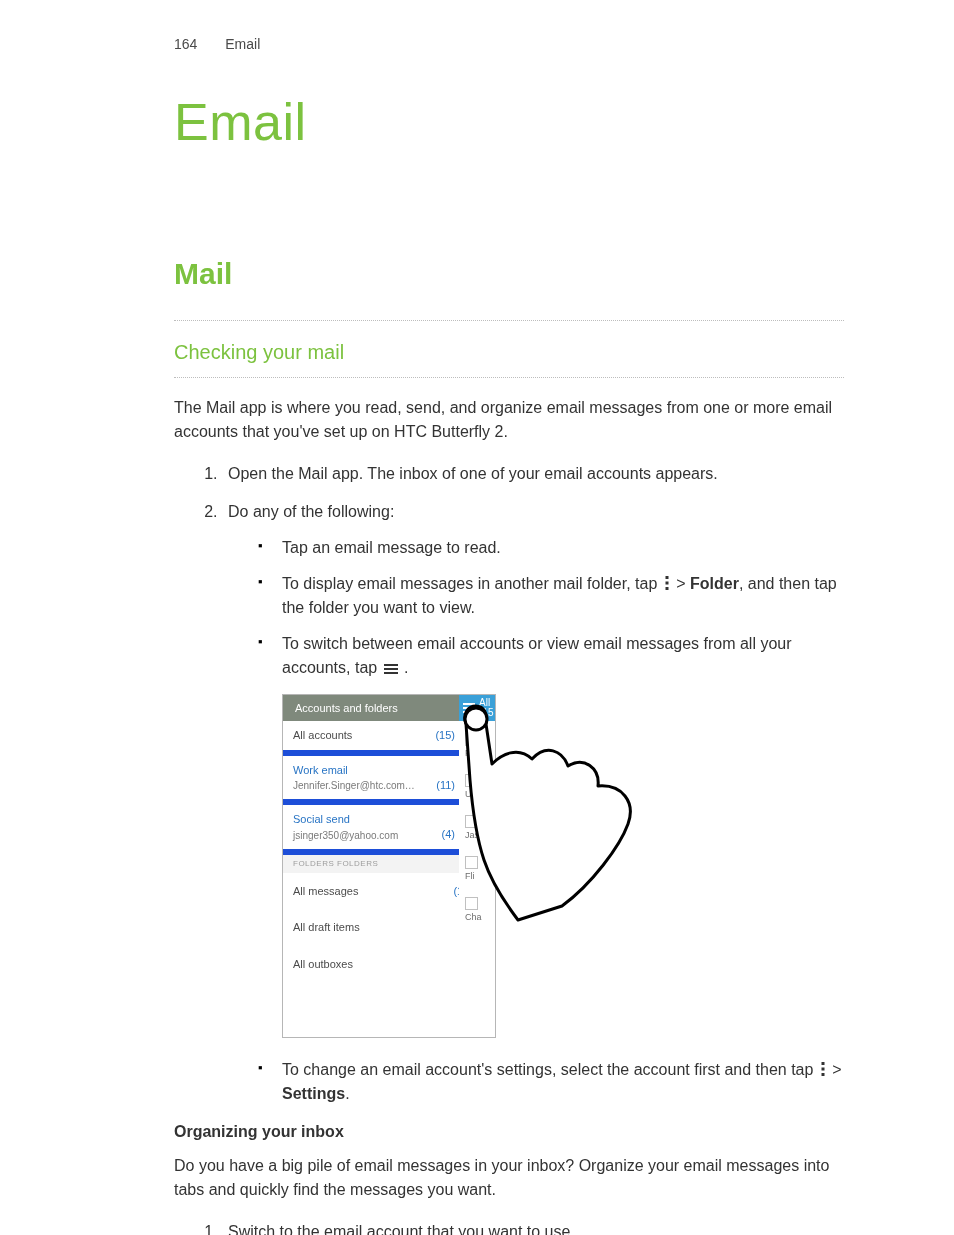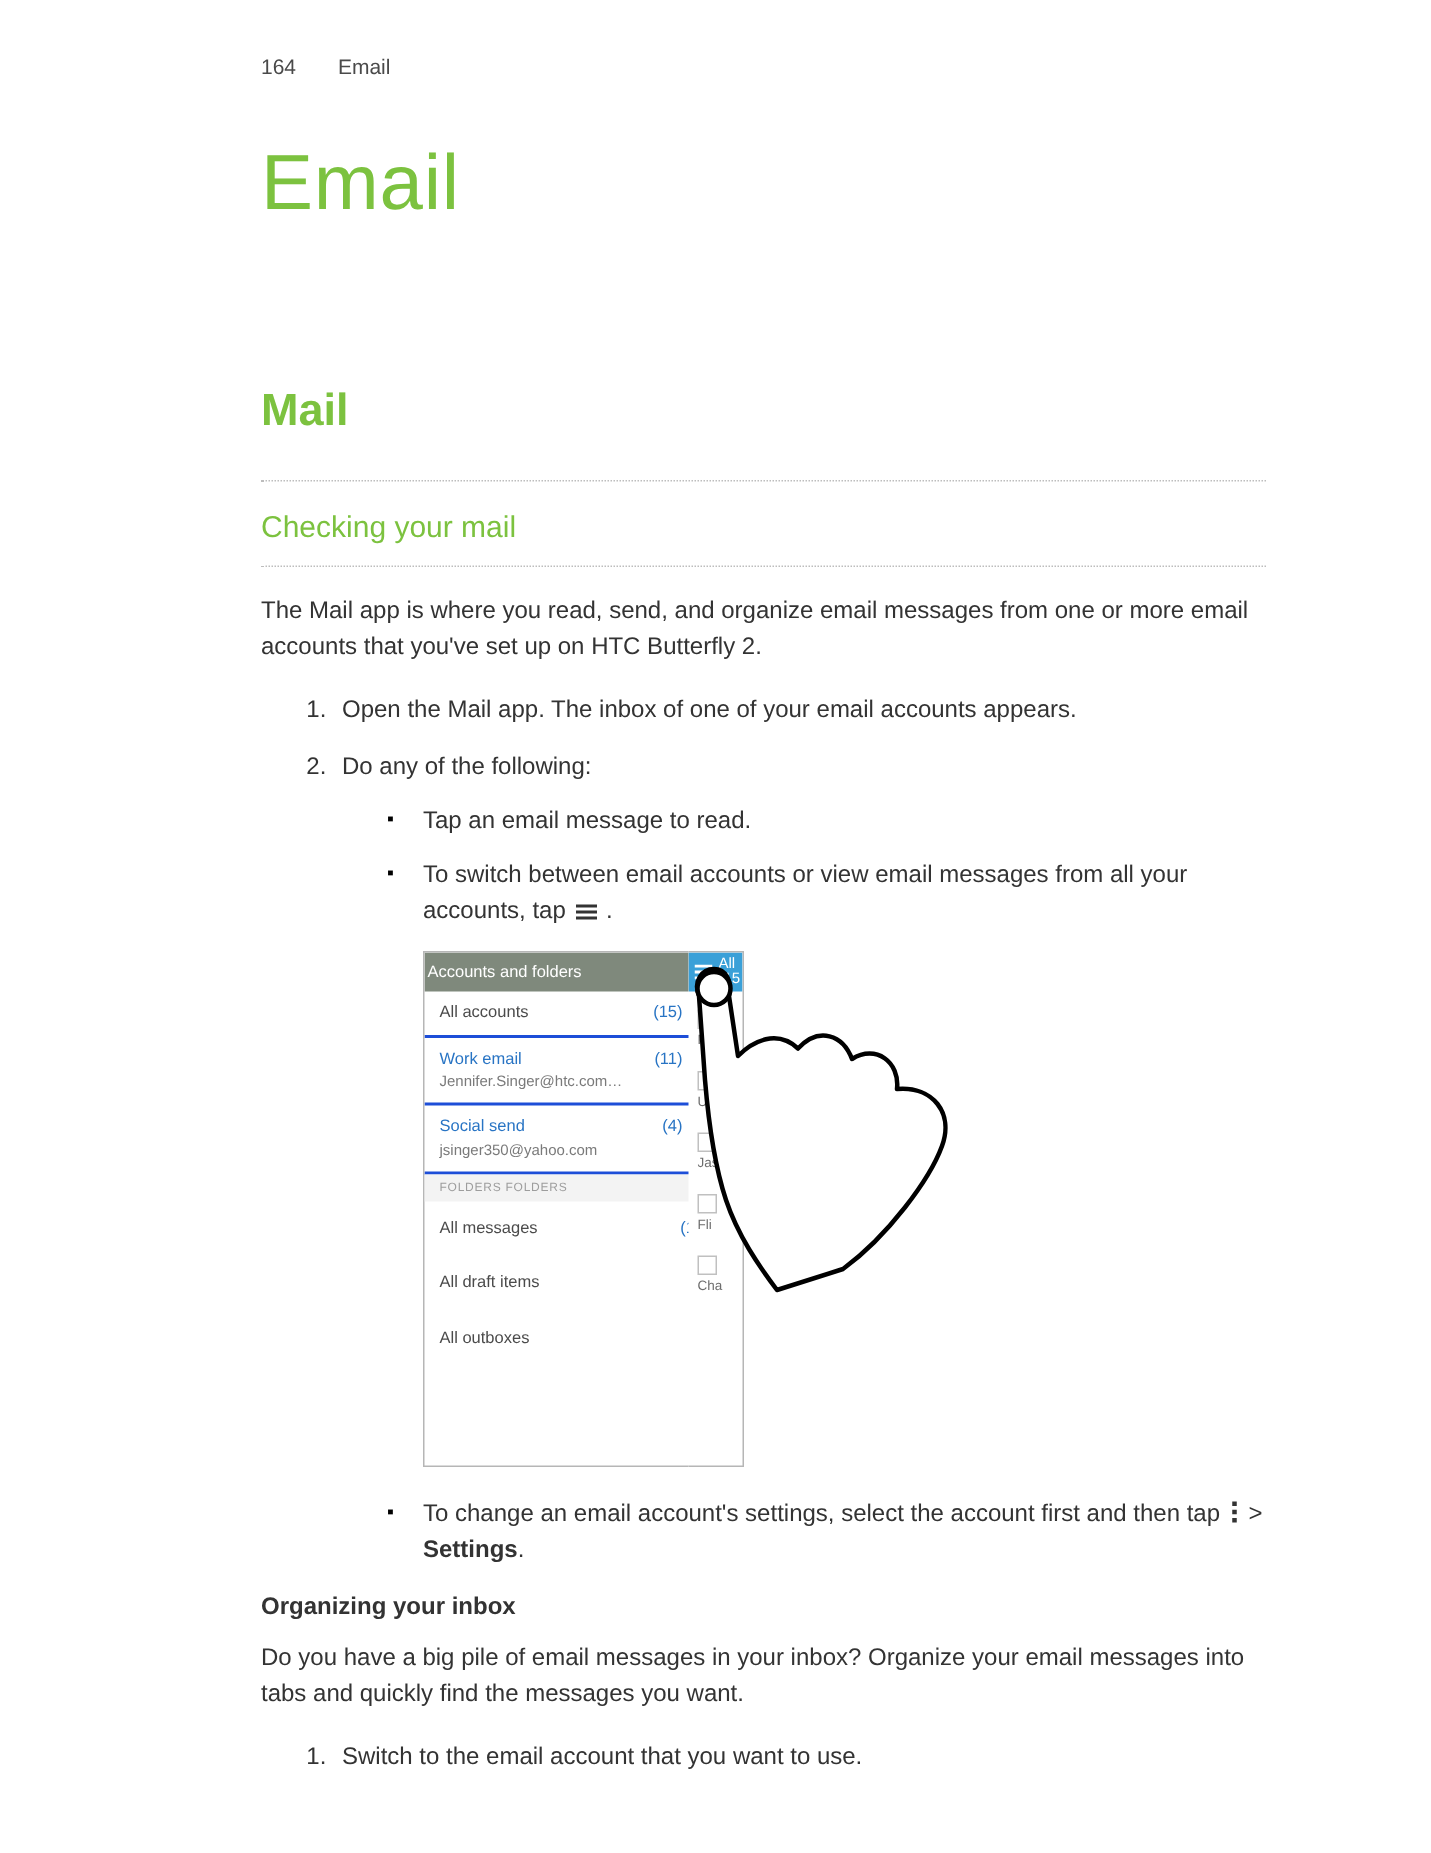--- a/index.html
+++ b/index.html
@@ -16,22 +16,22 @@
   ul.bullets{list-style:none;padding-left:30px;margin:10px 0 0 0}
   ul.bullets>li{position:relative;padding-left:24px;margin:12px 0}
   ul.bullets>li:before{content:"▪";position:absolute;left:0;top:0;font-size:13px;color:#000}
   .strong{font-weight:600}
   .subhead{font-weight:600;margin:14px 0 10px 0}
   .inline-icon{display:inline-block;vertical-align:-2px;margin:0 2px}
   .inline-icon svg{display:block}
   
   .illus{position:relative;width:360px;height:350px;margin:14px 0 14px 0}
   .phone{position:absolute;left:0;top:0;width:200px;height:342px;border:1px solid #b6b6b6;background:#fff;font-size:11px;color:#4b4b4b;overflow:hidden}
-  .phone .bar{background:#7f897c;color:#fff;height:26px;line-height:26px;padding:0 2px;font-size:11px}
-  .phone .row{display:flex;align-items:flex-start;justify-content:space-between;padding:6px 8px 6px 10px;border-bottom:2px solid #1d4ed8}
+  .phone .bar{background:#7f897c;color:#fff;height:26px;line-height:26px;padding:0 12px;font-size:11px}
+  .phone .row{display:flex;align-items:flex-end;justify-content:space-between;padding:6px 8px 6px 10px;border-bottom:6px solid #1d4ed8}
   .phone .row .left{display:flex;flex-direction:column}
   .phone .row .nm{color:#2874c4;font-size:11px}
   .phone .row .sub{color:#7a7a7a;font-size:10px}
   .phone .row .rt{display:flex;align-items:center;gap:6px}
   .phone .row .cnt{color:#2874c4;font-size:11px}
   .folder-ic{display:inline-block;width:14px;height:11px}
   .folder-ic svg{display:block}
   .phone .rf{background:#f3f3f3;color:#9d9d9d;font-size:8px;letter-spacing:.5px;padding:3px 10px}
   .phone .simple{padding:10px 10px 10px 10px;border-bottom:none;display:flex;justify-content:space-between}
   .phone .simple .cnt{color:#2874c4}
@@ -63,20 +63,32 @@
   <hr class="dotted">
 
   <p class="body-copy">The Mail app is where you read, send, and organize email messages from one or more email accounts that you've set up on HTC Butterfly 2.</p>
 
   <ol class="steps">
     <li>Open the Mail app. The inbox of one of your email accounts appears.</li>
     <li>
       <span>Do any of the following:</span>
       <ul class="bullets">
         <li>Tap an email message to read.</li>
+        <li>
+          <span>To display email messages in another mail folder, tap </span>
+          <span class="inline-icon">
+            <svg width="6" height="16" viewBox="0 0 6 16">
+                <rect x="1.5" y="1" width="3" height="3" fill="#333"></rect>
+                <rect x="1.5" y="6.5" width="3" height="3" fill="#333"></rect>
+                <rect x="1.5" y="12" width="3" height="3" fill="#333"></rect>
+              </svg>
+          </span>
+          <span> &gt; </span>
+          <span class="strong">Folder</span><span>, and then tap the folder you want to view.</span>
+        </li>
         <li>
           <span>To switch between email accounts or view email messages from all your accounts, tap </span>
           <span class="inline-icon">
             <svg width="14" height="12" viewBox="0 0 14 12">
                 <rect x="0" y="1" width="14" height="2" fill="#333"></rect>
                 <rect x="0" y="5" width="14" height="2" fill="#333"></rect>
                 <rect x="0" y="9" width="14" height="2" fill="#333"></rect>
               </svg>
           </span>
           <span> .</span>

